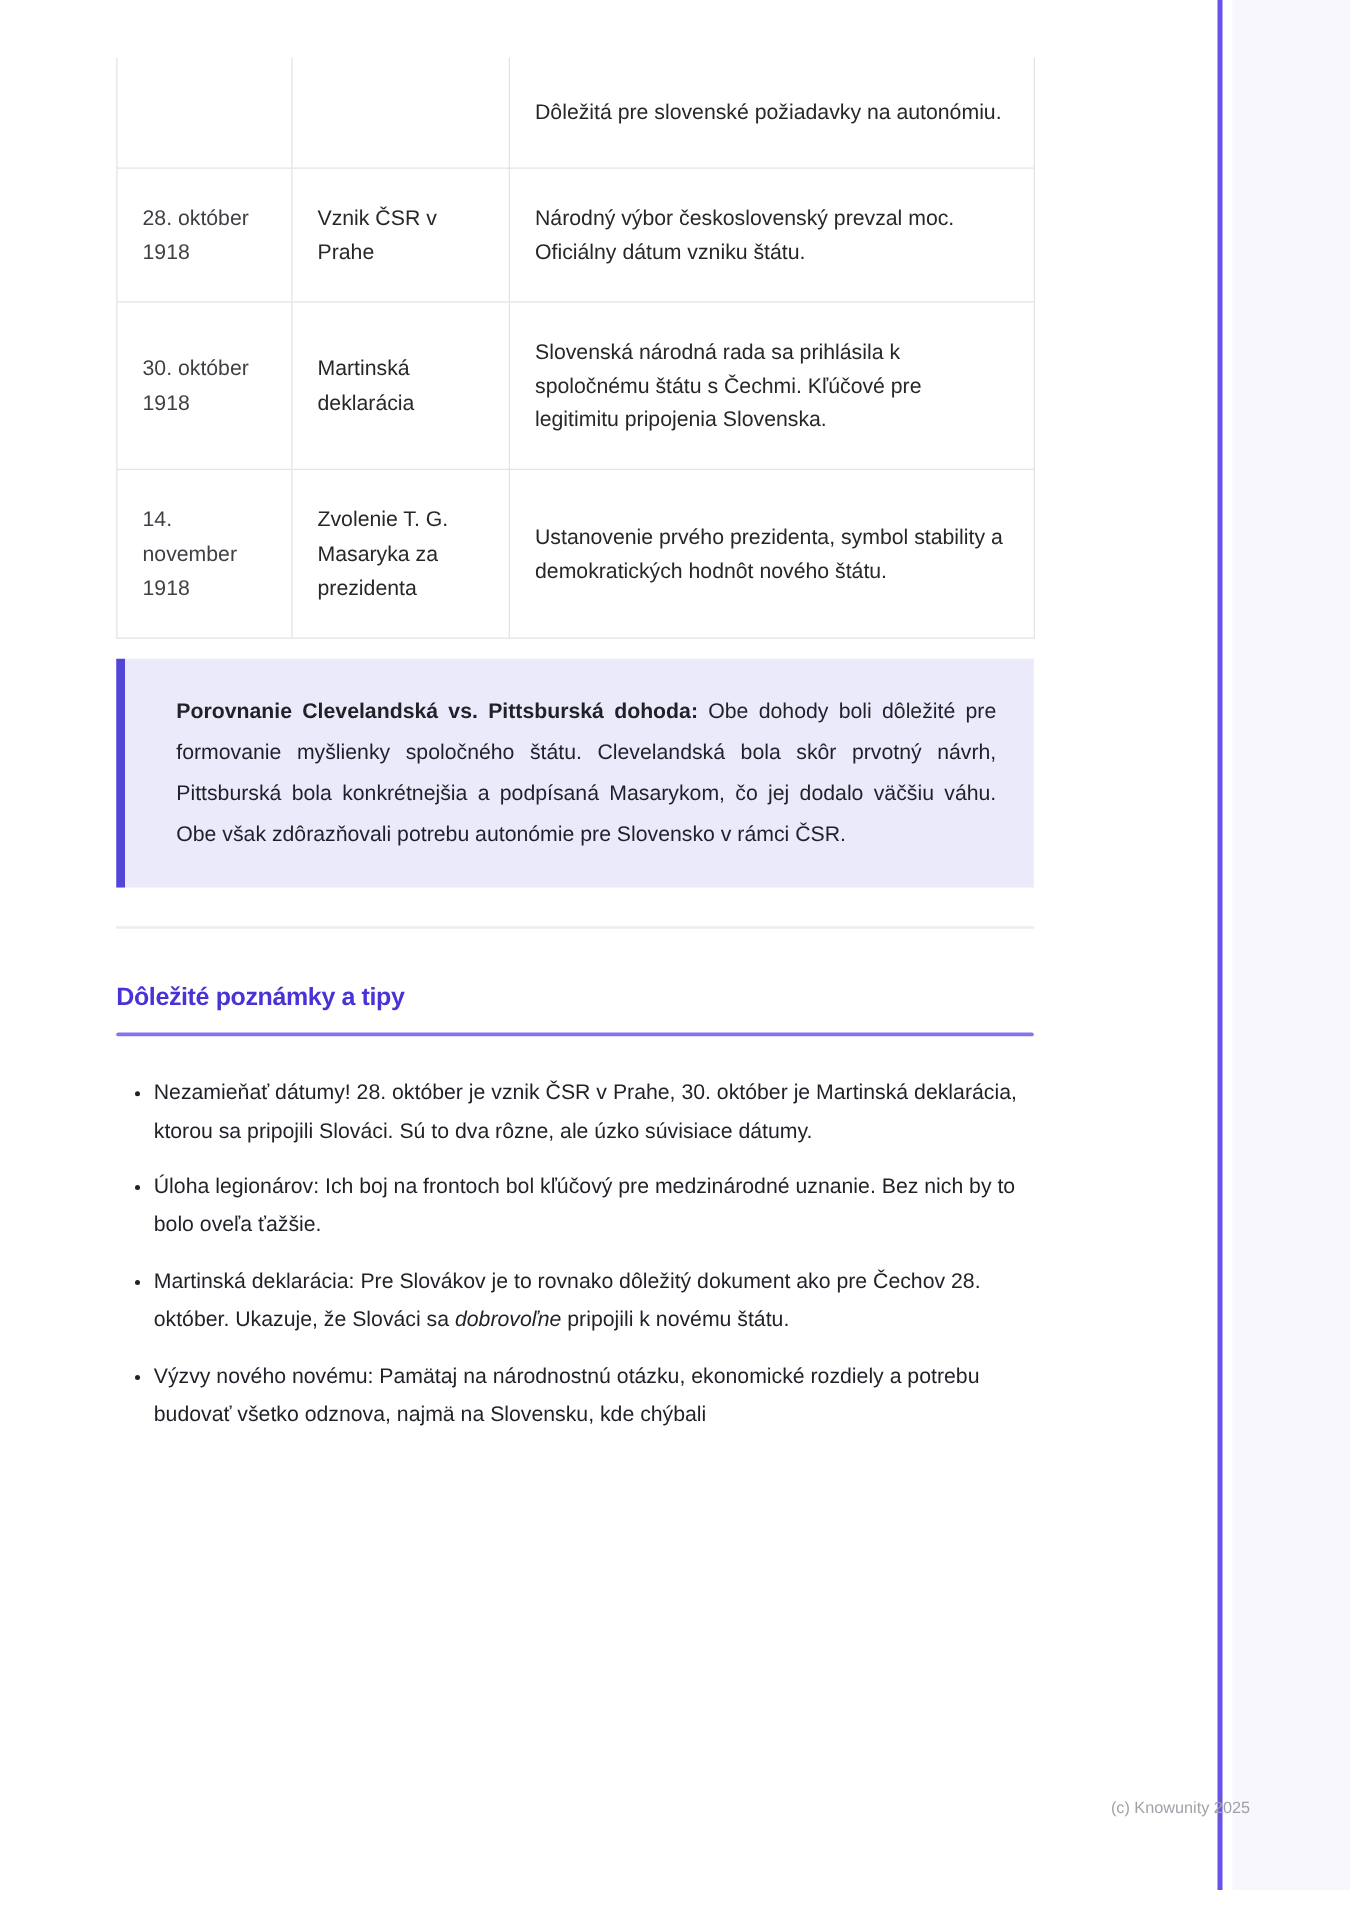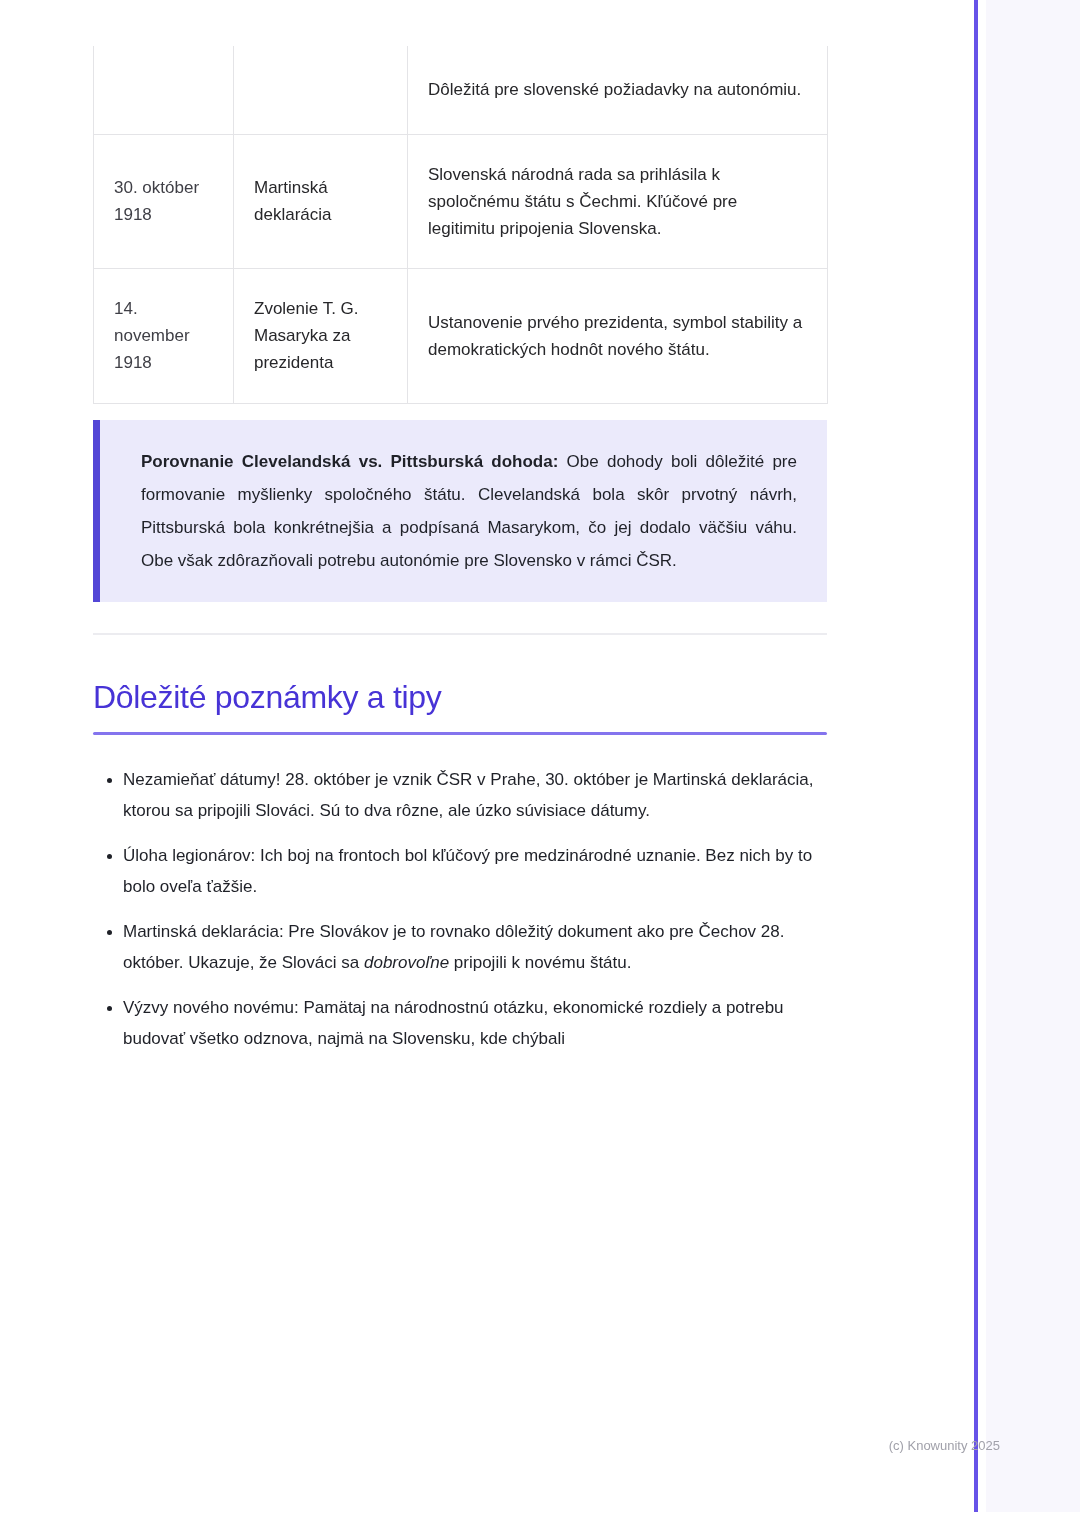--- a/index.html
+++ b/index.html
@@ -68,22 +68,22 @@
   .divider {
     margin-top: 31px;
     border: none;
     height: 2px;
     background: #ececf0;
   }
 
   
   h1.section-heading {
     margin-top: 44px;
-    font-size: 32px;
-    font-weight: normal;
+    font-size: 20px;
+    font-weight: bold;
     letter-spacing: -0.3px;
     color: var(--heading, #4733d6);
   }
   .heading-rule {
     margin-top: 16px;
     height: 3px;
     background: var(--heading-rule, #8474ee);
     border-radius: 2px;
   }
 
@@ -146,20 +146,25 @@
           <col class="c2">
           <col class="c3">
         </colgroup>
       <tbody>
         <tr class="partial">
           <td class="date"></td>
           <td class="doc"></td>
           <td class="desc">Dôležitá pre slovenské požiadavky na autonómiu.</td>
         </tr>
         <tr>
+          <td class="date">28. október 1918</td>
+          <td class="doc">Vznik ČSR v Prahe</td>
+          <td class="desc">Národný výbor československý prevzal moc. Oficiálny dátum vzniku štátu.</td>
+        </tr>
+        <tr>
           <td class="date">30. október 1918</td>
           <td class="doc">Martinská deklarácia</td>
           <td class="desc">Slovenská národná rada sa prihlásila k spoločnému štátu s Čechmi. Kľúčové pre legitimitu pripojenia Slovenska.</td>
         </tr>
         <tr>
           <td class="date">14. november 1918</td>
           <td class="doc">Zvolenie T. G. Masaryka za prezidenta</td>
           <td class="desc">Ustanovenie prvého prezidenta, symbol stability a demokratických hodnôt nového štátu.</td>
         </tr>
       </tbody>

